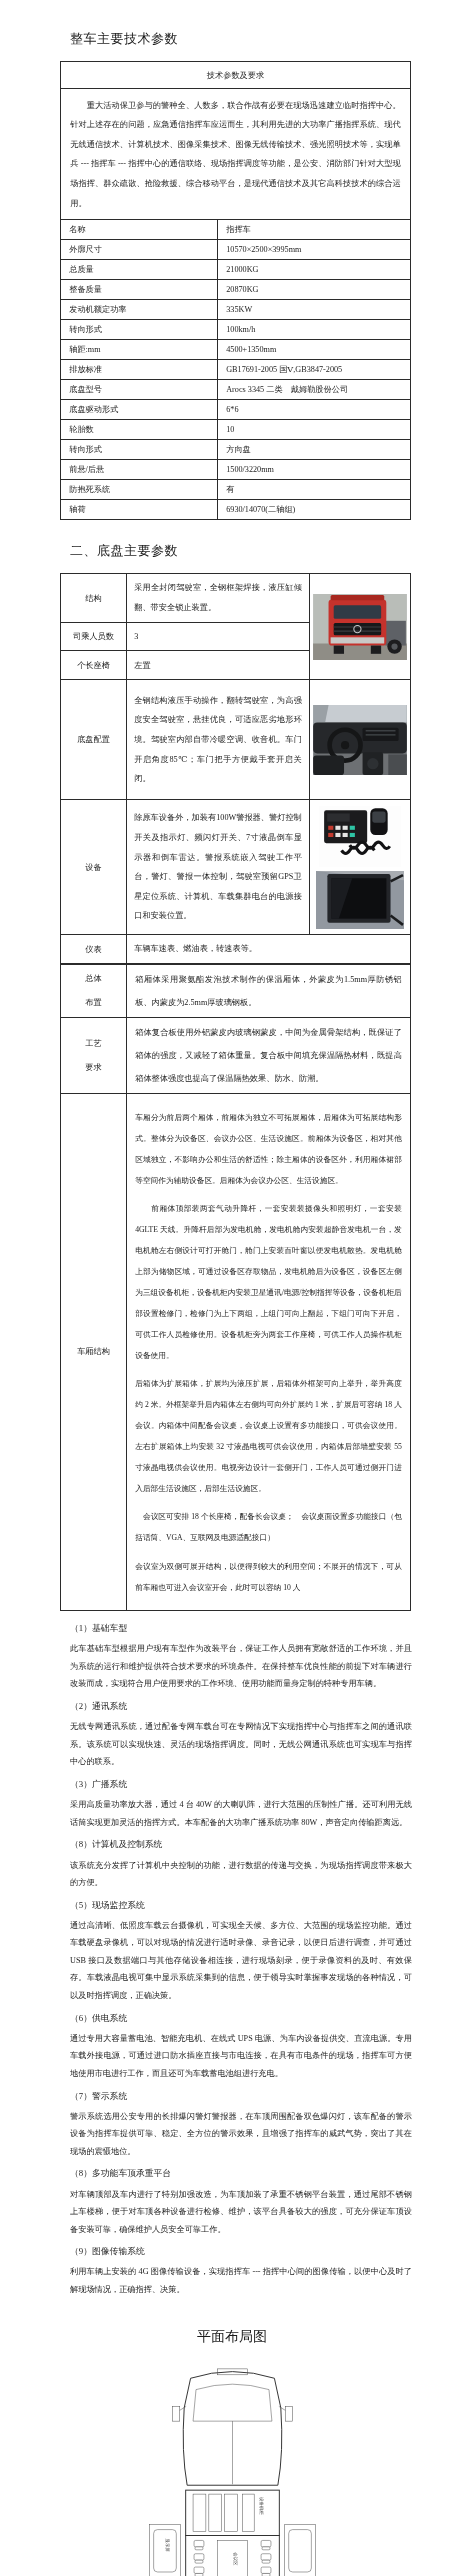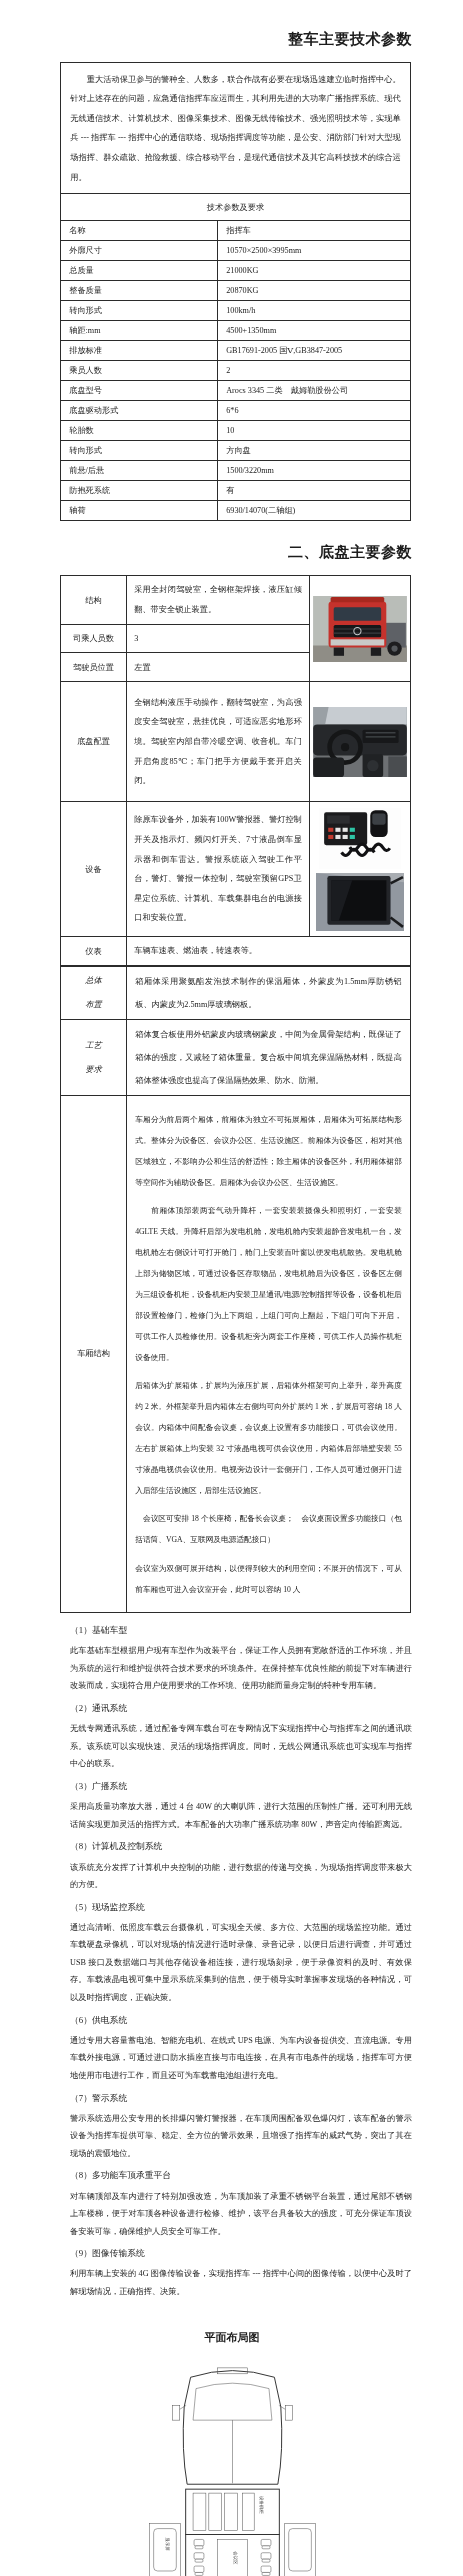--- a/index.html
+++ b/index.html
@@ -1,44 +1,44 @@
 <!DOCTYPE html>
 <html style="font-size:8.2px"><head>
 <meta charset="utf-8">
 <style>
   html,body{margin:0;padding:0;background:#fff;}
   body{width:464px;font-family:"Liberation Serif","DejaVu Serif",serif;color:#1c1c1c;}
   .page{width:464px;padding:30px 0 46px 0;background:#fff;}
-  .sec-title{font-size:15px;font-weight:bold;margin:0 52px 13.4px 70px;letter-spacing:0.5px;text-align:right;}
+  .sec-title{font-size:13px;font-weight:normal;margin:0 52px 13.4px 70px;letter-spacing:0.5px;}
   .sec-title.mt{margin-top:21.6px;}
   .sec-title.mt2{margin-top:24px;}
   table.doc-t{border-collapse:collapse;margin-left:60px;width:351px;font-size:8.2px;table-layout:fixed;}
   table.doc-t{border:1px solid #2b2b2b;}
   table.doc-t td{border:0.5px solid #2b2b2b;vertical-align:middle;}
   
   .intro-cell{line-height:19.6px;text-indent:2em;padding:6.2px 9.3px;text-align:justify;}
   .thead-cell{text-align:center;height:24px;font-size:8.2px;}
   .t1-label{width:157px;padding:1px 8.2px;height:17px;}
   .t1-value{padding:1px 8.2px;height:17px;}
   
   .t2-label{text-align:center;padding:1px 3.1px;}
   .t2-text{padding:4.1px 7.2px;line-height:19.6px;text-align:justify;}
   .t2-img{text-align:center;vertical-align:middle;padding:2.1px;}
   .t2-img .imgbox{display:inline-block;line-height:0;margin:2.1px 0;}
   
   .t3-label{text-align:center;padding:1px 3.1px;line-height:24px;}
-  .t3-label .wrap2{display:inline-block;width:2.1em;word-break:break-all;font-style:italic;}
+  .t3-label .wrap2{display:inline-block;width:2.1em;word-break:break-all;}
   .t3-big{padding:3.1px 8.2px;line-height:23px;text-align:justify;}
   .cabin-cell{padding:5.2px 8.2px;}
   .cabin-p{line-height:21px;margin:7.2px 0;text-align:justify;font-size:7.7px;}
   
   .features{margin:12.4px 52px 0 70px;}
   .feat-h{font-size:8.8px;font-weight:normal;margin:8.2px 0 5.2px 0;}
   .feat-p{font-size:8.2px;line-height:17.5px;margin:0 0 4.1px 0;text-align:justify;}
-  .center-h{font-size:11px;font-weight:bold;text-align:center;margin:30px 0 14.4px 0;}
+  .center-h{font-size:14px;font-weight:normal;text-align:center;margin:30px 0 14.4px 0;}
   .plan-wrap{display:flex;justify-content:center;}
   .plan-wrap svg{display:block;}
   .plan-line{fill:none;stroke:#4a4a4a;stroke-width:1;}
   .plan-thick{fill:none;stroke:#333;stroke-width:2;}
   .plan-fill{fill:#fff;stroke:#4a4a4a;stroke-width:1;}
   .plan-txt{font-size:9px;fill:#333;font-family:"Liberation Serif","DejaVu Serif",serif;}
 </style>
 </head>
 <body>
 
@@ -46,25 +46,25 @@
 
   <h1 class="sec-title">整车主要技术参数</h1>
 
   <table class="doc-t">
     <colgroup>
         <col style="width:157px">
         <col>
       </colgroup>
     <tbody>
         <tr>
+          <td colspan="2" class="thead-cell">技术参数及要求</td>
+        </tr>
+    <tr>
           <td colspan="2" class="intro-cell">重大活动保卫参与的警种全、人数多，联合作战有必要在现场迅速建立临时指挥中心。针对上述存在的问题，应急通信指挥车应运而生，其利用先进的大功率广播指挥系统、现代无线通信技术、计算机技术、图像采集技术、图像无线传输技术、强光照明技术等，实现单兵 --- 指挥车 --- 指挥中心的通信联络、现场指挥调度等功能，是公安、消防部门针对大型现场指挥、群众疏散、抢险救援、综合移动平台，是现代通信技术及其它高科技技术的综合运用。</td>
         </tr>
-    <tr>
-          <td colspan="2" class="thead-cell">技术参数及要求</td>
-        </tr>
 
       <tr>
         <td class="t1-label">名称</td>
         <td class="t1-value">指挥车</td>
       </tr>
 
       <tr>
         <td class="t1-label">外廓尺寸</td>
         <td class="t1-value">10570×2500×3995mm</td>
       </tr>
@@ -72,40 +72,40 @@
       <tr>
         <td class="t1-label">总质量</td>
         <td class="t1-value">21000KG</td>
       </tr>
 
       <tr>
         <td class="t1-label">整备质量</td>
         <td class="t1-value">20870KG</td>
       </tr>
 
+      <tr>
+        <td class="t1-label">发动机额定功率</td>
+        <td class="t1-value">335KW</td>
+      </tr>
 
       <tr>
         <td class="t1-label">转向形式</td>
         <td class="t1-value">100km/h</td>
       </tr>
 
       <tr>
         <td class="t1-label">轴距:mm</td>
         <td class="t1-value">4500+1350mm</td>
       </tr>
 
       <tr>
         <td class="t1-label">排放标准</td>
         <td class="t1-value">GB17691-2005 国Ⅴ,GB3847-2005</td>
       </tr>
 
-      <tr>
-        <td class="t1-label">乘员人数</td>
-        <td class="t1-value">2</td>
-      </tr>
 
       <tr>
         <td class="t1-label">底盘型号</td>
         <td class="t1-value">Arocs 3345 二类　戴姆勒股份公司</td>
       </tr>
 
       <tr>
         <td class="t1-label">底盘驱动形式</td>
         <td class="t1-value">6*6</td>
       </tr>
@@ -170,21 +170,21 @@
             <rect x="112" y="100" width="20" height="16" fill="#1d1d1f"></rect>
           </svg>
         </span>
       </td>
     </tr>
     <tr style="height:24px">
       <td class="t2-label">司乘人员数</td>
       <td class="t2-text">3</td>
     </tr>
     <tr style="height:24px">
-      <td class="t2-label">驾驶员位置</td>
+      <td class="t2-label">个长座椅</td>
       <td class="t2-text">左置</td>
     </tr>
     <tr style="height:120px">
       <td class="t2-label">底盘配置</td>
       <td class="t2-text">全钢结构液压手动操作，翻转驾驶室，为高强度安全驾驶室，悬挂优良，可适应恶劣地形环境。驾驶室内部自带冷暖空调、收音机。车门开启角度85℃；车门把手方便戴手套开启关闭。</td>
       <td class="t2-img">
         <span class="imgbox">
           <svg width="94" height="70" viewBox="0 0 182 136">
             <rect width="182" height="136" fill="#6d7073"></rect>
             <rect width="182" height="34" fill="#c7ccd1"></rect>

